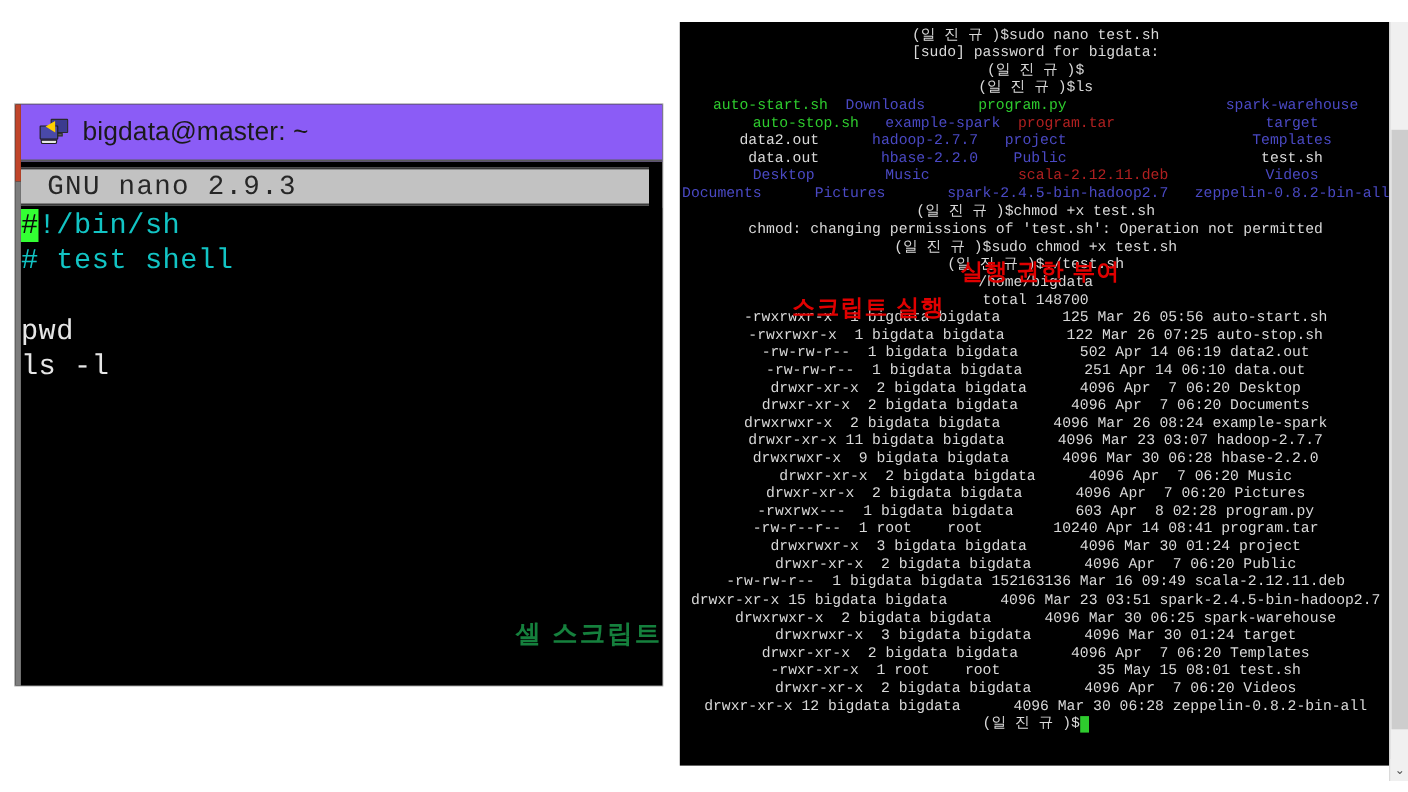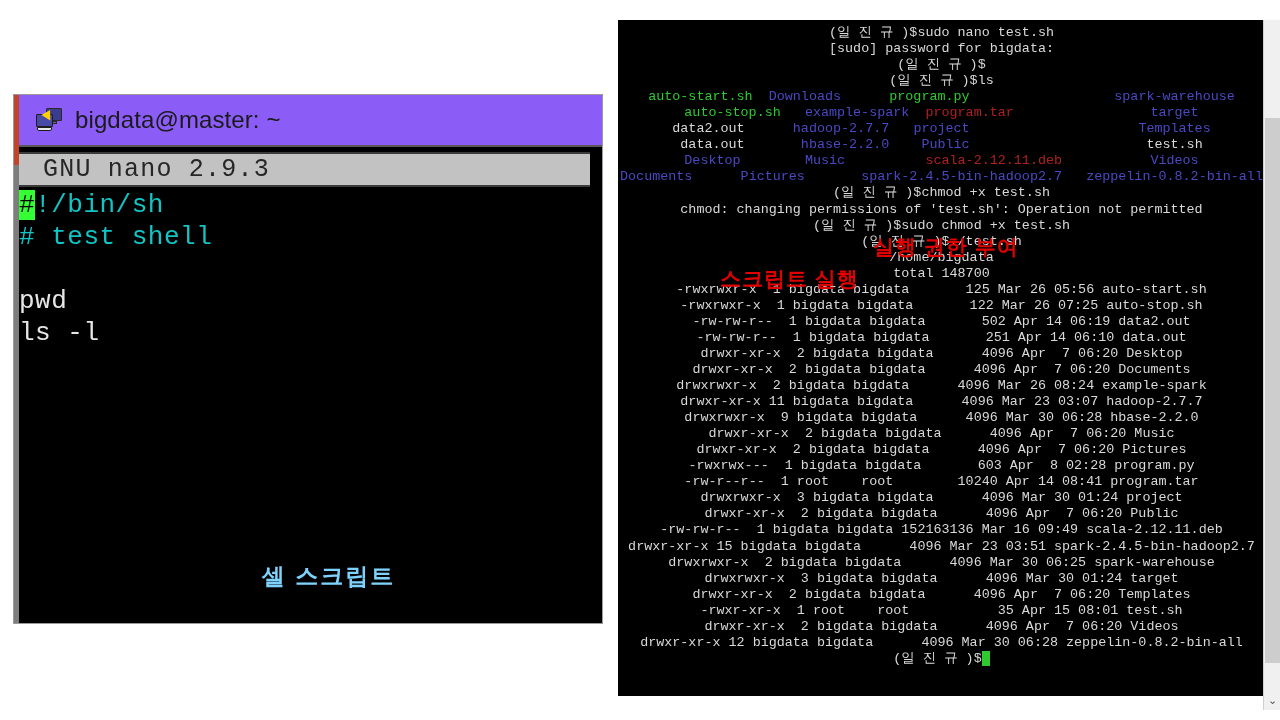--- a/index.html
+++ b/index.html
@@ -160,25 +160,25 @@
   .nl-white { color: #e6e6e6; }
   .nano-cursor {
     background: #33ff33;
     color: #0a0a0a;
   }
   .nano-anno {
     position: absolute;
     left: 0;
     right: 0;
     top: 372px;
-    text-align: center;
+    text-align: right;
     font-family: "Liberation Sans", sans-serif;
     font-weight: bold;
     font-size: 23px;
-    color: #7dd3fc;
+    color: #15803d;
     letter-spacing: 2px;
     padding-left: 36px;
   }
 
   
   .term-window {
     position: absolute;
     left: 618px;
     top: 20px;
     width: 645px;
@@ -322,21 +322,21 @@
           <div class="term-line"><span class="t-white">drwxr-xr-x  2 bigdata bigdata      4096 Apr  7 06:20 Pictures</span></div>
           <div class="term-line"><span class="t-white">-rwxrwx---  1 bigdata bigdata       603 Apr  8 02:28 program.py</span></div>
           <div class="term-line"><span class="t-white">-rw-r--r--  1 root    root        10240 Apr 14 08:41 program.tar</span></div>
           <div class="term-line"><span class="t-white">drwxrwxr-x  3 bigdata bigdata      4096 Mar 30 01:24 project</span></div>
           <div class="term-line"><span class="t-white">drwxr-xr-x  2 bigdata bigdata      4096 Apr  7 06:20 Public</span></div>
           <div class="term-line"><span class="t-white">-rw-rw-r--  1 bigdata bigdata 152163136 Mar 16 09:49 scala-2.12.11.deb</span></div>
           <div class="term-line"><span class="t-white">drwxr-xr-x 15 bigdata bigdata      4096 Mar 23 03:51 spark-2.4.5-bin-hadoop2.7</span></div>
           <div class="term-line"><span class="t-white">drwxrwxr-x  2 bigdata bigdata      4096 Mar 30 06:25 spark-warehouse</span></div>
           <div class="term-line"><span class="t-white">drwxrwxr-x  3 bigdata bigdata      4096 Mar 30 01:24 target</span></div>
           <div class="term-line"><span class="t-white">drwxr-xr-x  2 bigdata bigdata      4096 Apr  7 06:20 Templates</span></div>
-          <div class="term-line"><span class="t-white">-rwxr-xr-x  1 root    root           35 Apr 15 08:01 test.sh</span></div>
+          <div class="term-line"><span class="t-white">-rwxr-xr-x  1 root    root           35 May 15 08:01 test.sh</span></div>
           <div class="term-line"><span class="t-white">drwxr-xr-x  2 bigdata bigdata      4096 Apr  7 06:20 Videos</span></div>
           <div class="term-line"><span class="t-white">drwxr-xr-x 12 bigdata bigdata      4096 Mar 30 06:28 zeppelin-0.8.2-bin-all</span></div>
           <div class="term-line"><span class="t-white">(일 진 규 )$</span><span class="t-cursor"> </span></div>
         </div>
     </div>
     <div class="term-anno" id="anno-perm">실행 권한 부여</div>
     <div class="term-anno" id="anno-run">스크립트 실행</div>
   </div>
 
   <div class="scrollbar">

